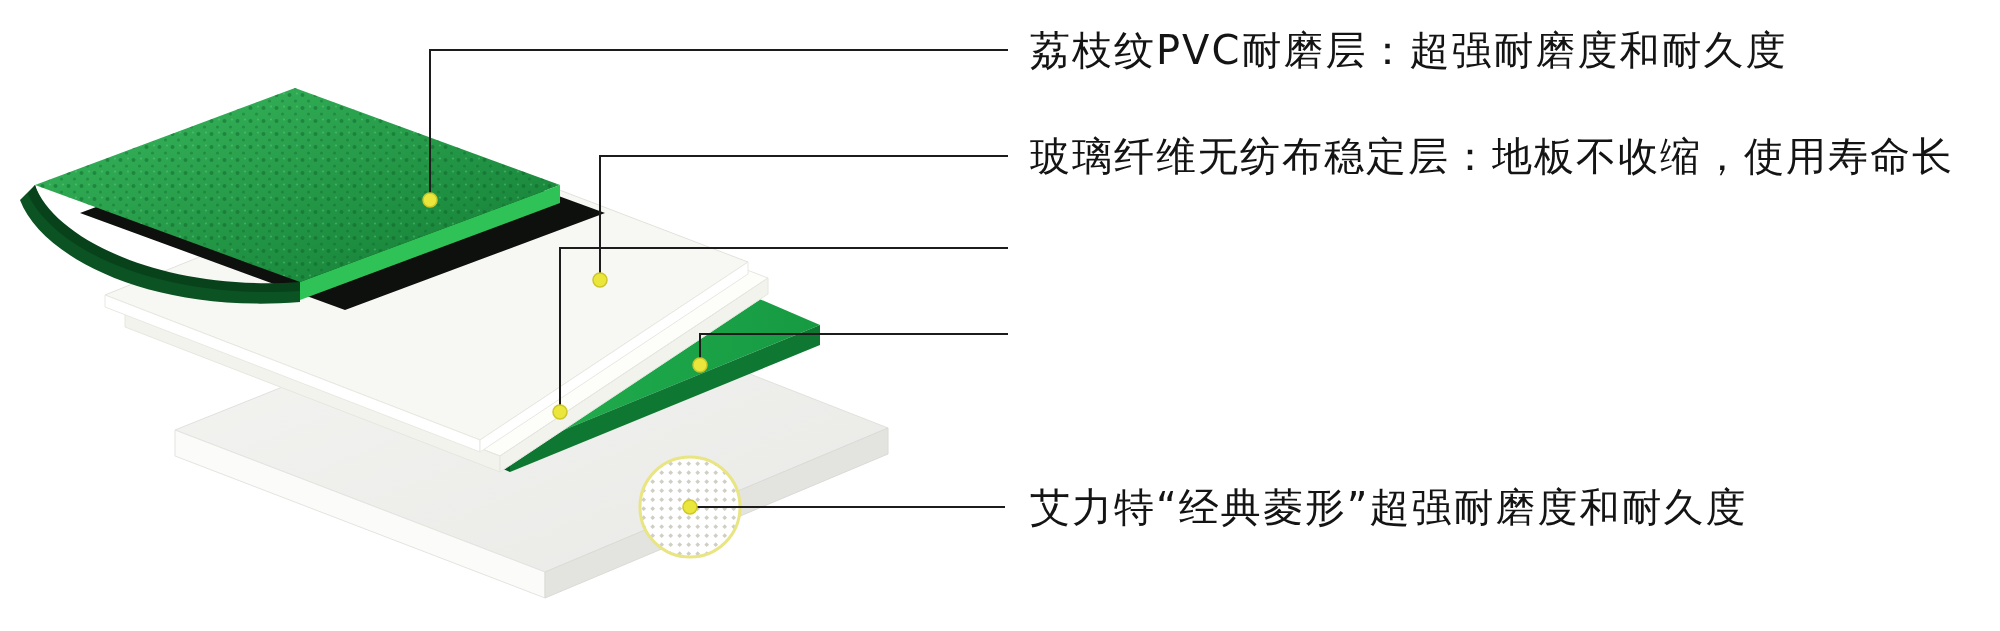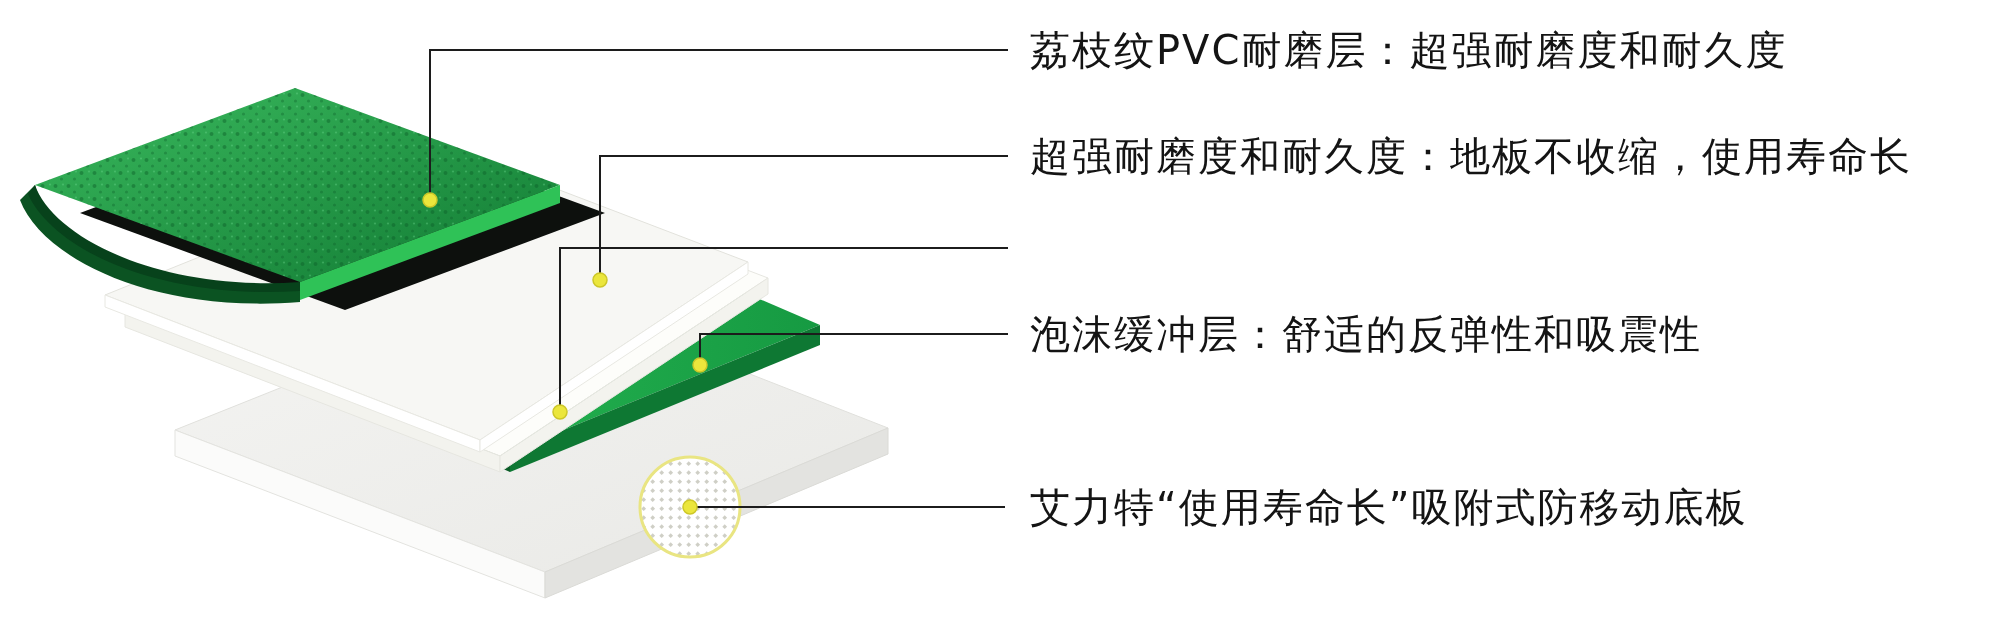--- a/index.html
+++ b/index.html
@@ -99,17 +99,16 @@
     <g stroke-width="1.5">
       <circle cx="430" cy="200" r="7" stroke="#cdc728" fill="#ebe63c"></circle>
       <circle cx="600" cy="280" r="7" stroke="#cdc728" fill="#ebe63c"></circle>
       <circle cx="560" cy="412" r="7" stroke="#cdc728" fill="#ebe63c"></circle>
       <circle cx="700" cy="365" r="7" stroke="#cdc728" fill="#ebe63c"></circle>
       <circle cx="690" cy="507" r="7" stroke="#cdc728" fill="#ebe63c"></circle>
     </g>
   </svg>
 
   <div class="callout-label" style="top:50px">荔枝纹PVC耐磨层：超强耐磨度和耐久度</div>
-  <div class="callout-label" style="top:156px">超强耐磨度和耐久度：地板不收缩，使用寿命长</div>
-  <div class="callout-label" style="top:334px">泡沫缓冲层：舒适的反弹性和吸震性</div>
-  <div class="callout-label" style="top:507px">艾力特“使用寿命长”吸附式防移动底板</div>
+  <div class="callout-label" style="top:156px">玻璃纤维无纺布稳定层：地板不收缩，使用寿命长</div>
+  <div class="callout-label" style="top:507px">艾力特“经典菱形”超强耐磨度和耐久度</div>
 
 </div>
 
 </body></html>

